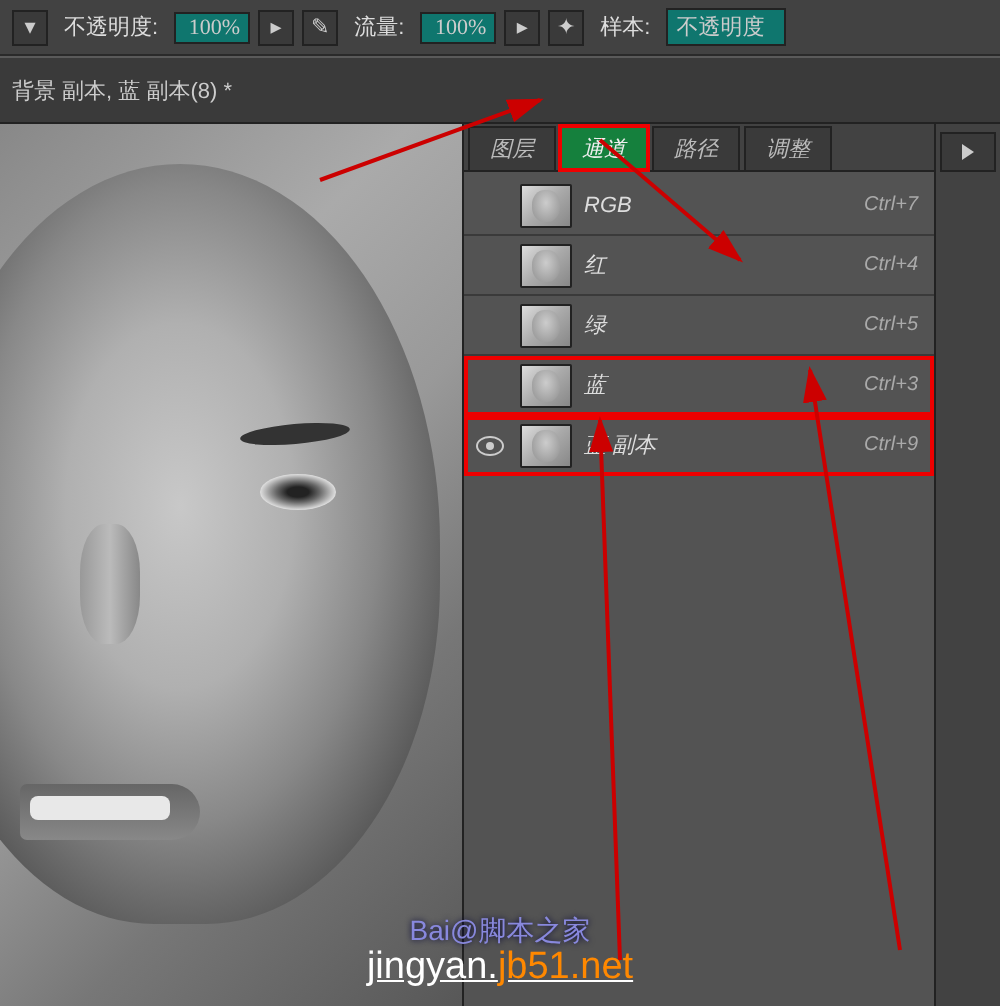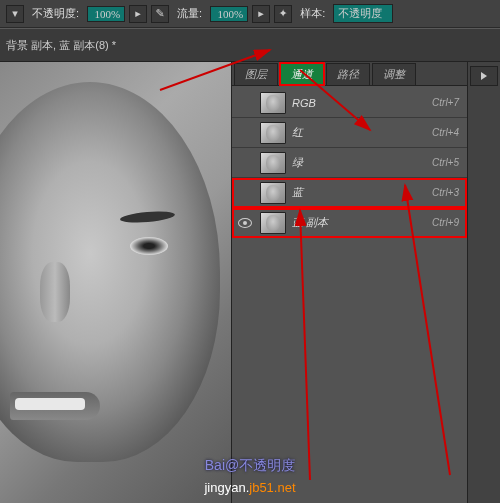--- a/index.html
+++ b/index.html
@@ -167,21 +167,21 @@
     }
     .watermark1 {
       position: absolute; bottom: 28px; left: 50%;
       transform: translateX(-50%);
       color: #88d; font-size: 14px;
       text-shadow: 0 0 3px #003;
     }
     .watermark2 {
       position: absolute; bottom: 8px; left: 50%;
       transform: translateX(-50%);
-      color: #fff; font-size: 13px;
+      color: #fff; font-size: 19px; text-decoration: underline;
     }
     .wm-orange { color: #f80; }
     .annot { position: absolute; pointer-events: none; }
     .annot line { stroke: #c00; stroke-width: 2; }
     .annot polygon { fill: #c00; }
   </style>
 </head>
 <body>
 
 <div class="topbar">
@@ -269,16 +269,16 @@
     <marker id="ah" markerWidth="10" markerHeight="10" refX="8" refY="3" orient="auto">
       <polygon points="0 0, 9 3, 0 6"></polygon>
     </marker>
   </defs>
   <line x1="160" y1="90" x2="270" y2="50" marker-end="url(#ah)"></line>
   <line x1="300" y1="70" x2="370" y2="130" marker-end="url(#ah)"></line>
   <line x1="310" y1="480" x2="300" y2="210" marker-end="url(#ah)"></line>
   <line x1="450" y1="475" x2="405" y2="185" marker-end="url(#ah)"></line>
 </svg>
 
-<div class="watermark1">Bai@不透明度</div>
+<div class="watermark1">Bai@脚本之家</div>
 <div class="watermark2">
   <span>jingyan.</span><span class="wm-orange">jb51.net</span>
 </div>
 
 </body></html>

